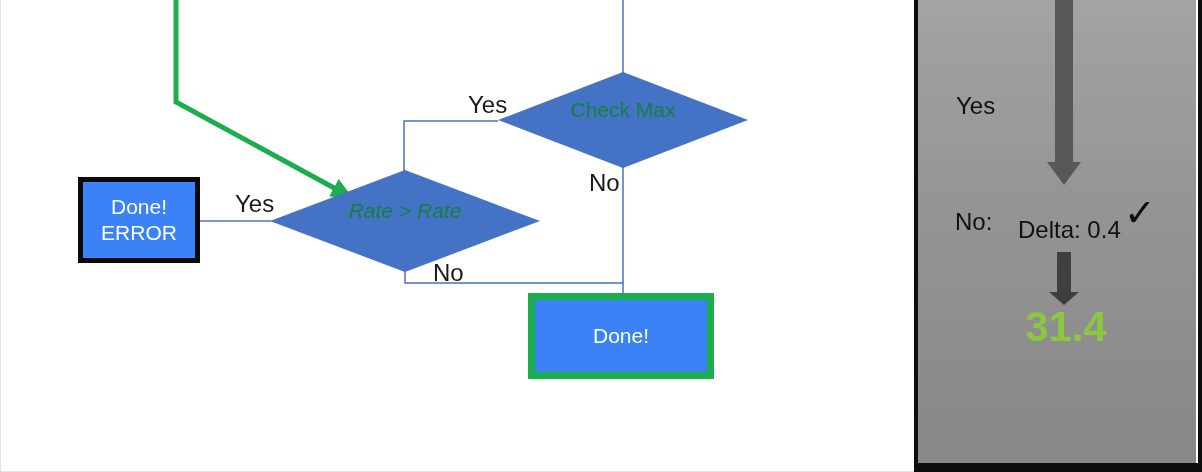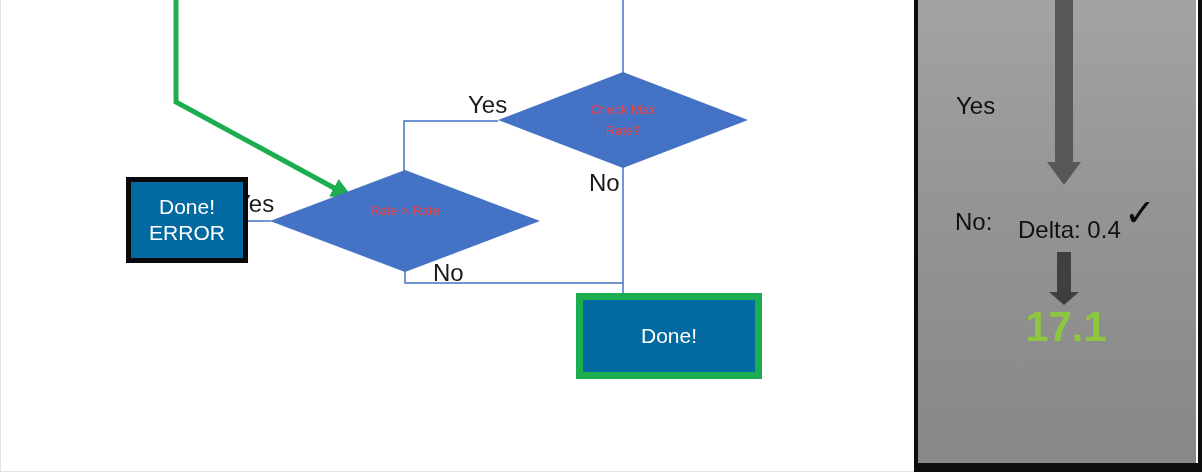--- a/index.html
+++ b/index.html
@@ -13,28 +13,28 @@
     background:#ffffff;
     border-left:1px solid #e3e1e1;border-bottom:1px solid #e3e1e1;
     box-sizing:border-box;
   }
   .flow-svg{position:absolute;left:0;top:0;}
   .lbl{
     position:absolute;color:#1a1a1a;font-size:24px;line-height:1.0;
     white-space:nowrap;
   }
   .diamond-text{
-    position:absolute;color:#ef4444;font-size:13px;line-height:21px;
+    position:absolute;color:#15803d;font-size:21px;line-height:21px;
     text-align:center;width:190px;
   }
   .diamond-text span{display:block;}
   .box{
-    position:absolute;background:#0369a1;box-sizing:border-box;
+    position:absolute;background:#3b82f6;box-sizing:border-box;
     display:flex;flex-direction:column;align-items:center;justify-content:center;
-    color:#ffffff;text-align:center;margin-left:48px;
+    color:#ffffff;text-align:center;
   }
   .box span{display:block;font-size:21px;line-height:26px;}
   .error-box{left:77px;top:177px;width:122px;height:86px;border:5px solid #0a0a0a;}
   .done-box{left:527px;top:293px;width:186px;height:86px;border:7px solid #1CAD4E;}
 
   .side-panel{
     position:absolute;left:914px;top:0;width:288px;height:472px;
     box-sizing:border-box;border-left:4px solid #0d0d0d;
     background:linear-gradient(180deg,#a3a3a3 0%,#949494 45%,#878787 100%);
   }
@@ -84,23 +84,22 @@
     <polyline points="404,271 404,283 622,283" fill="none" stroke="#4472C4" stroke-width="1.5"></polyline>
 
     <polyline points="175,0 175,102 346,195" fill="none" stroke="#1CAD4E" stroke-width="5" marker-end="url(#greenArrowHead)"></polyline>
 
     <polygon points="497,120 622,72 747,120 622,168" fill="#4472C4"></polygon>
     <polygon points="269,221 404,170 539,221 404,272" fill="#4472C4"></polygon>
   </svg>
 
   <div class="diamond-text" style="left:527px;top:99px;">
     <span>Check Max</span>
-    <span>Rate?</span>
   </div>
-  <div class="diamond-text" style="left:309px;top:200px;">
+  <div class="diamond-text" style="left:309px;top:200px;font-style:italic;">
     <span>Rate &gt; Rate</span>
   </div>
 
   <div class="lbl" style="left:467px;top:93px;">Yes</div>
   <div class="lbl" style="left:588px;top:171px;">No</div>
   <div class="lbl" style="left:234px;top:192px;">Yes</div>
   <div class="lbl" style="left:432px;top:261px;">No</div>
 
   <div class="box error-box">
     <span>Done!</span>
@@ -117,18 +116,18 @@
   <div class="arrow-stem big-arrow-stem"></div>
   <div class="arrow-head big-arrow-head"></div>
 
   <div class="panel-lbl" style="left:37px;top:210px;text-align:right;">No:</div>
   <div class="panel-lbl" style="left:100px;top:218px;">Delta: 0.4</div>
   <div class="checkmark">✓</div>
 
   <div class="arrow-stem small-arrow-stem"></div>
   <div class="arrow-head small-arrow-head"></div>
 
-  <div class="result-value">17.1</div>
+  <div class="result-value">31.4</div>
 
   <div class="panel-right-white"></div>
   <div class="panel-right-black"></div>
   <div class="panel-bottom-black"></div>
 </div>
 
 </body></html>

